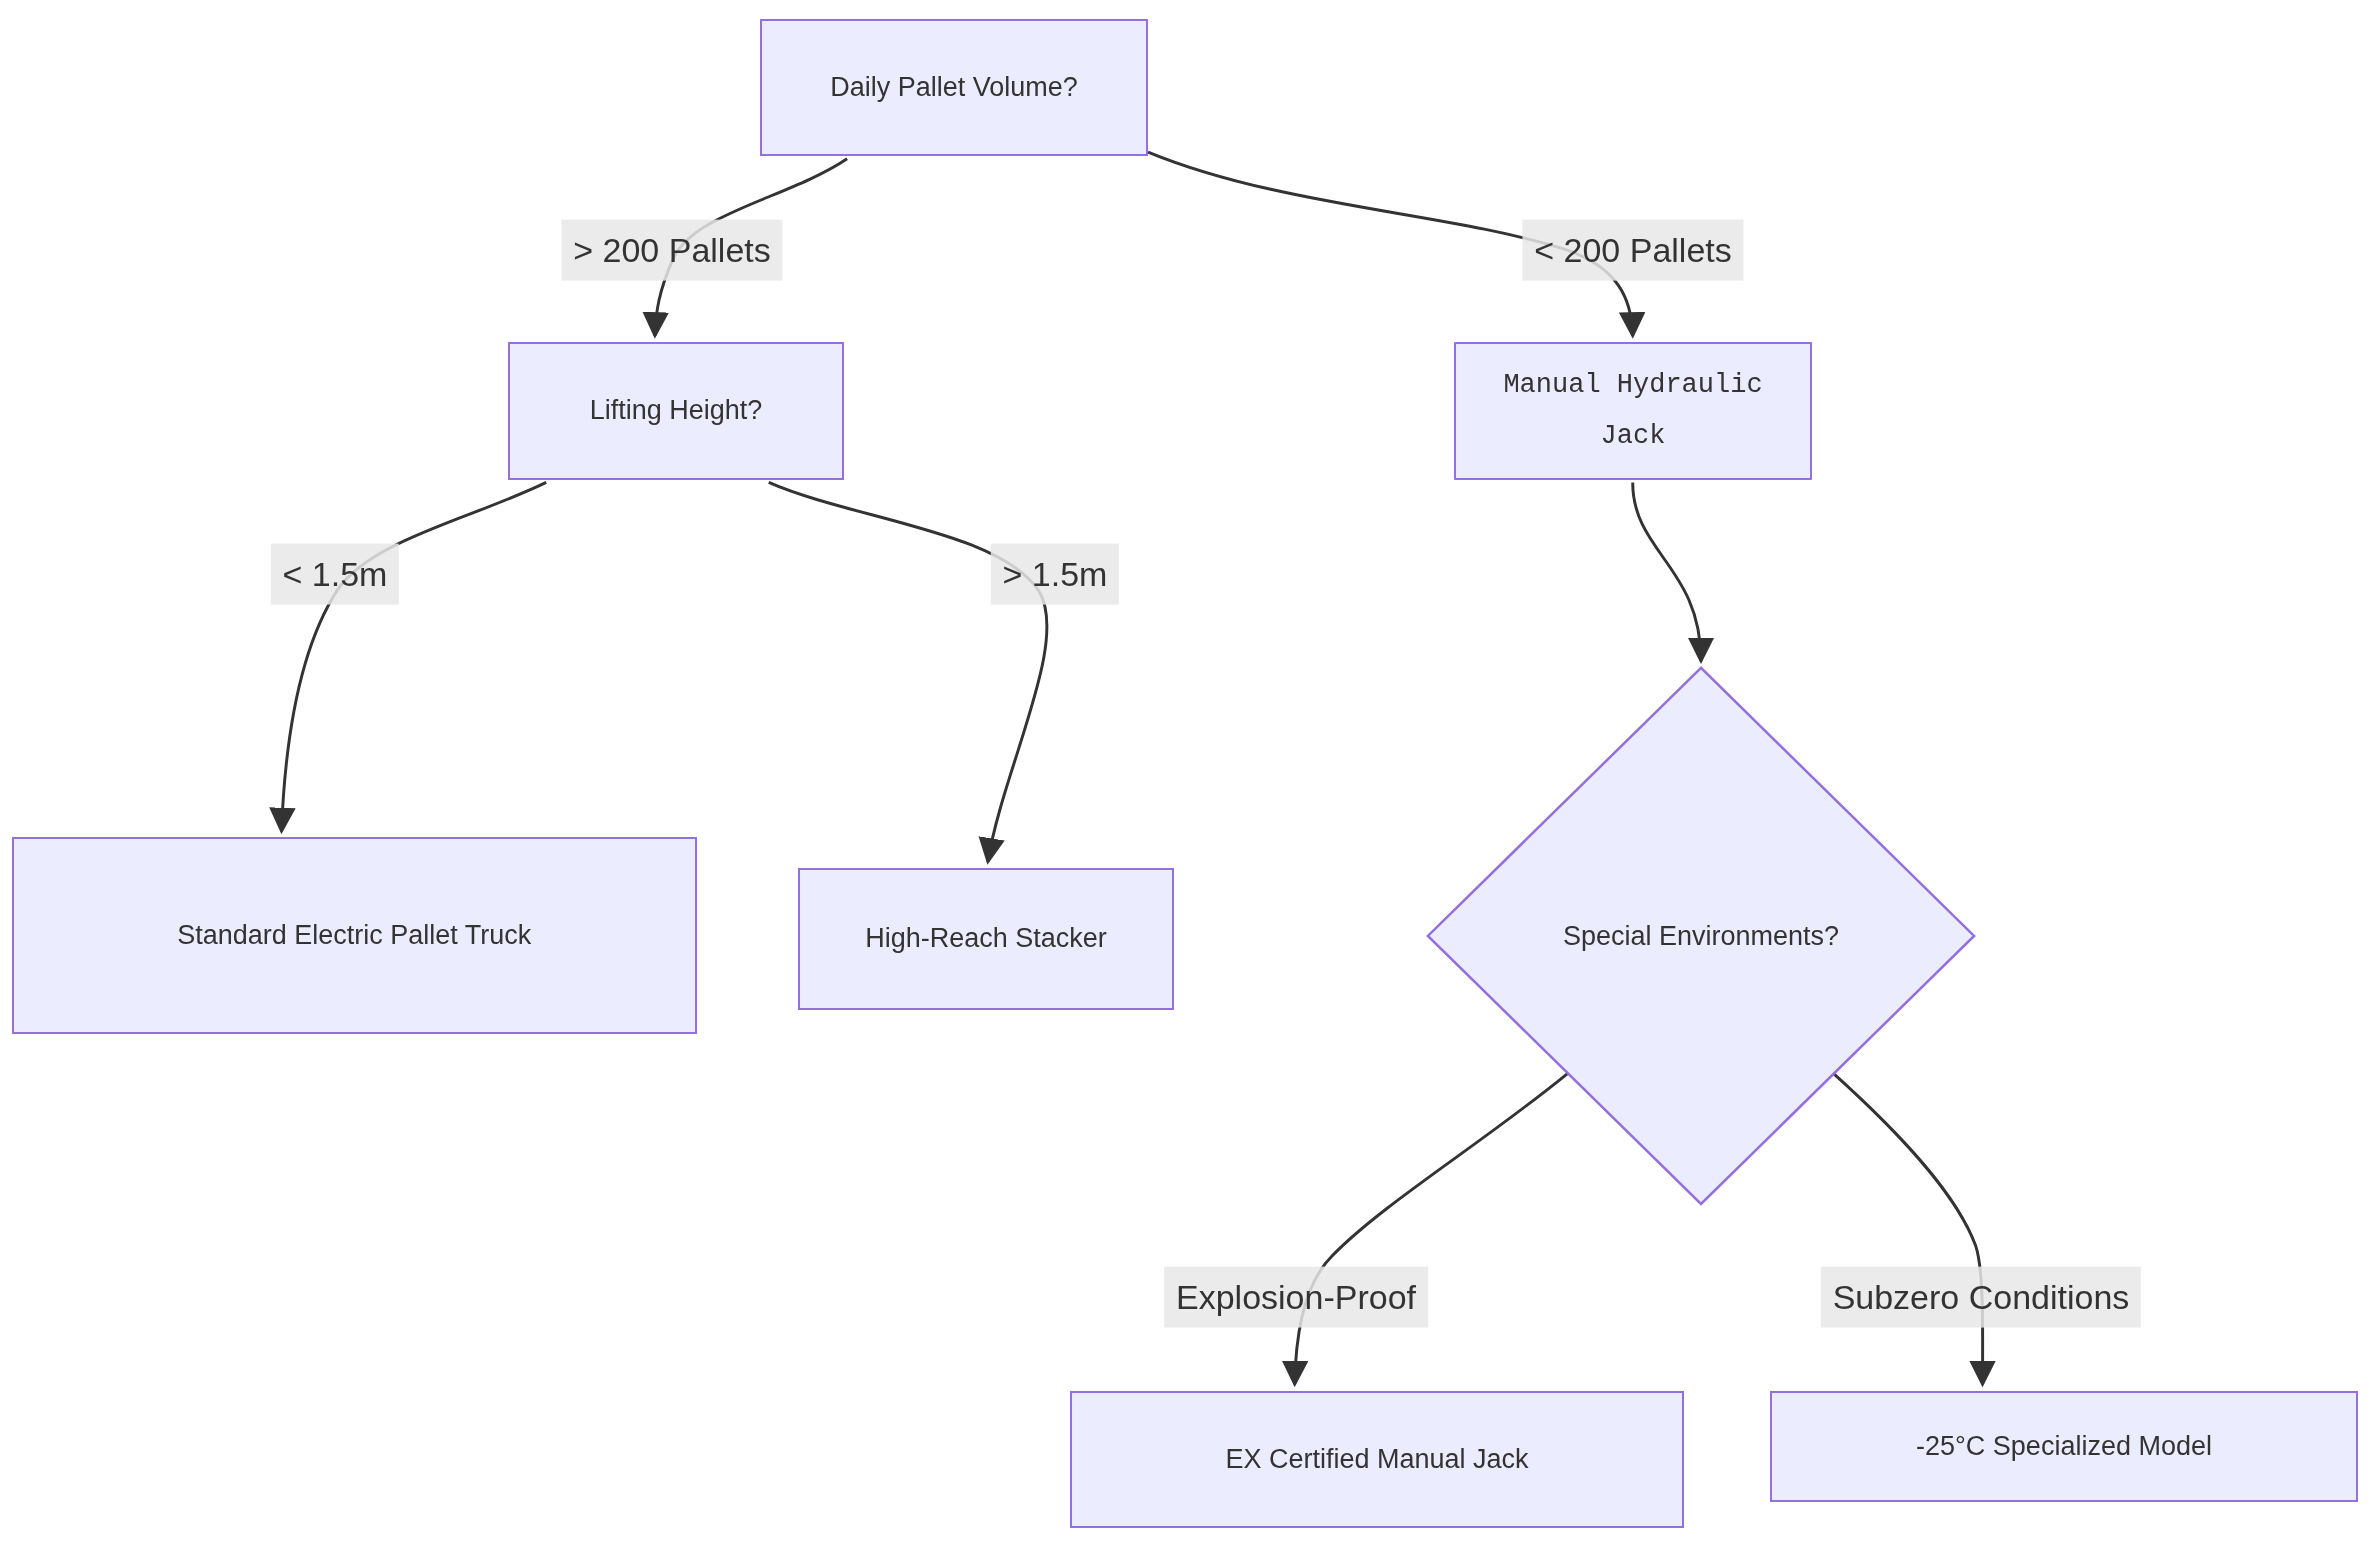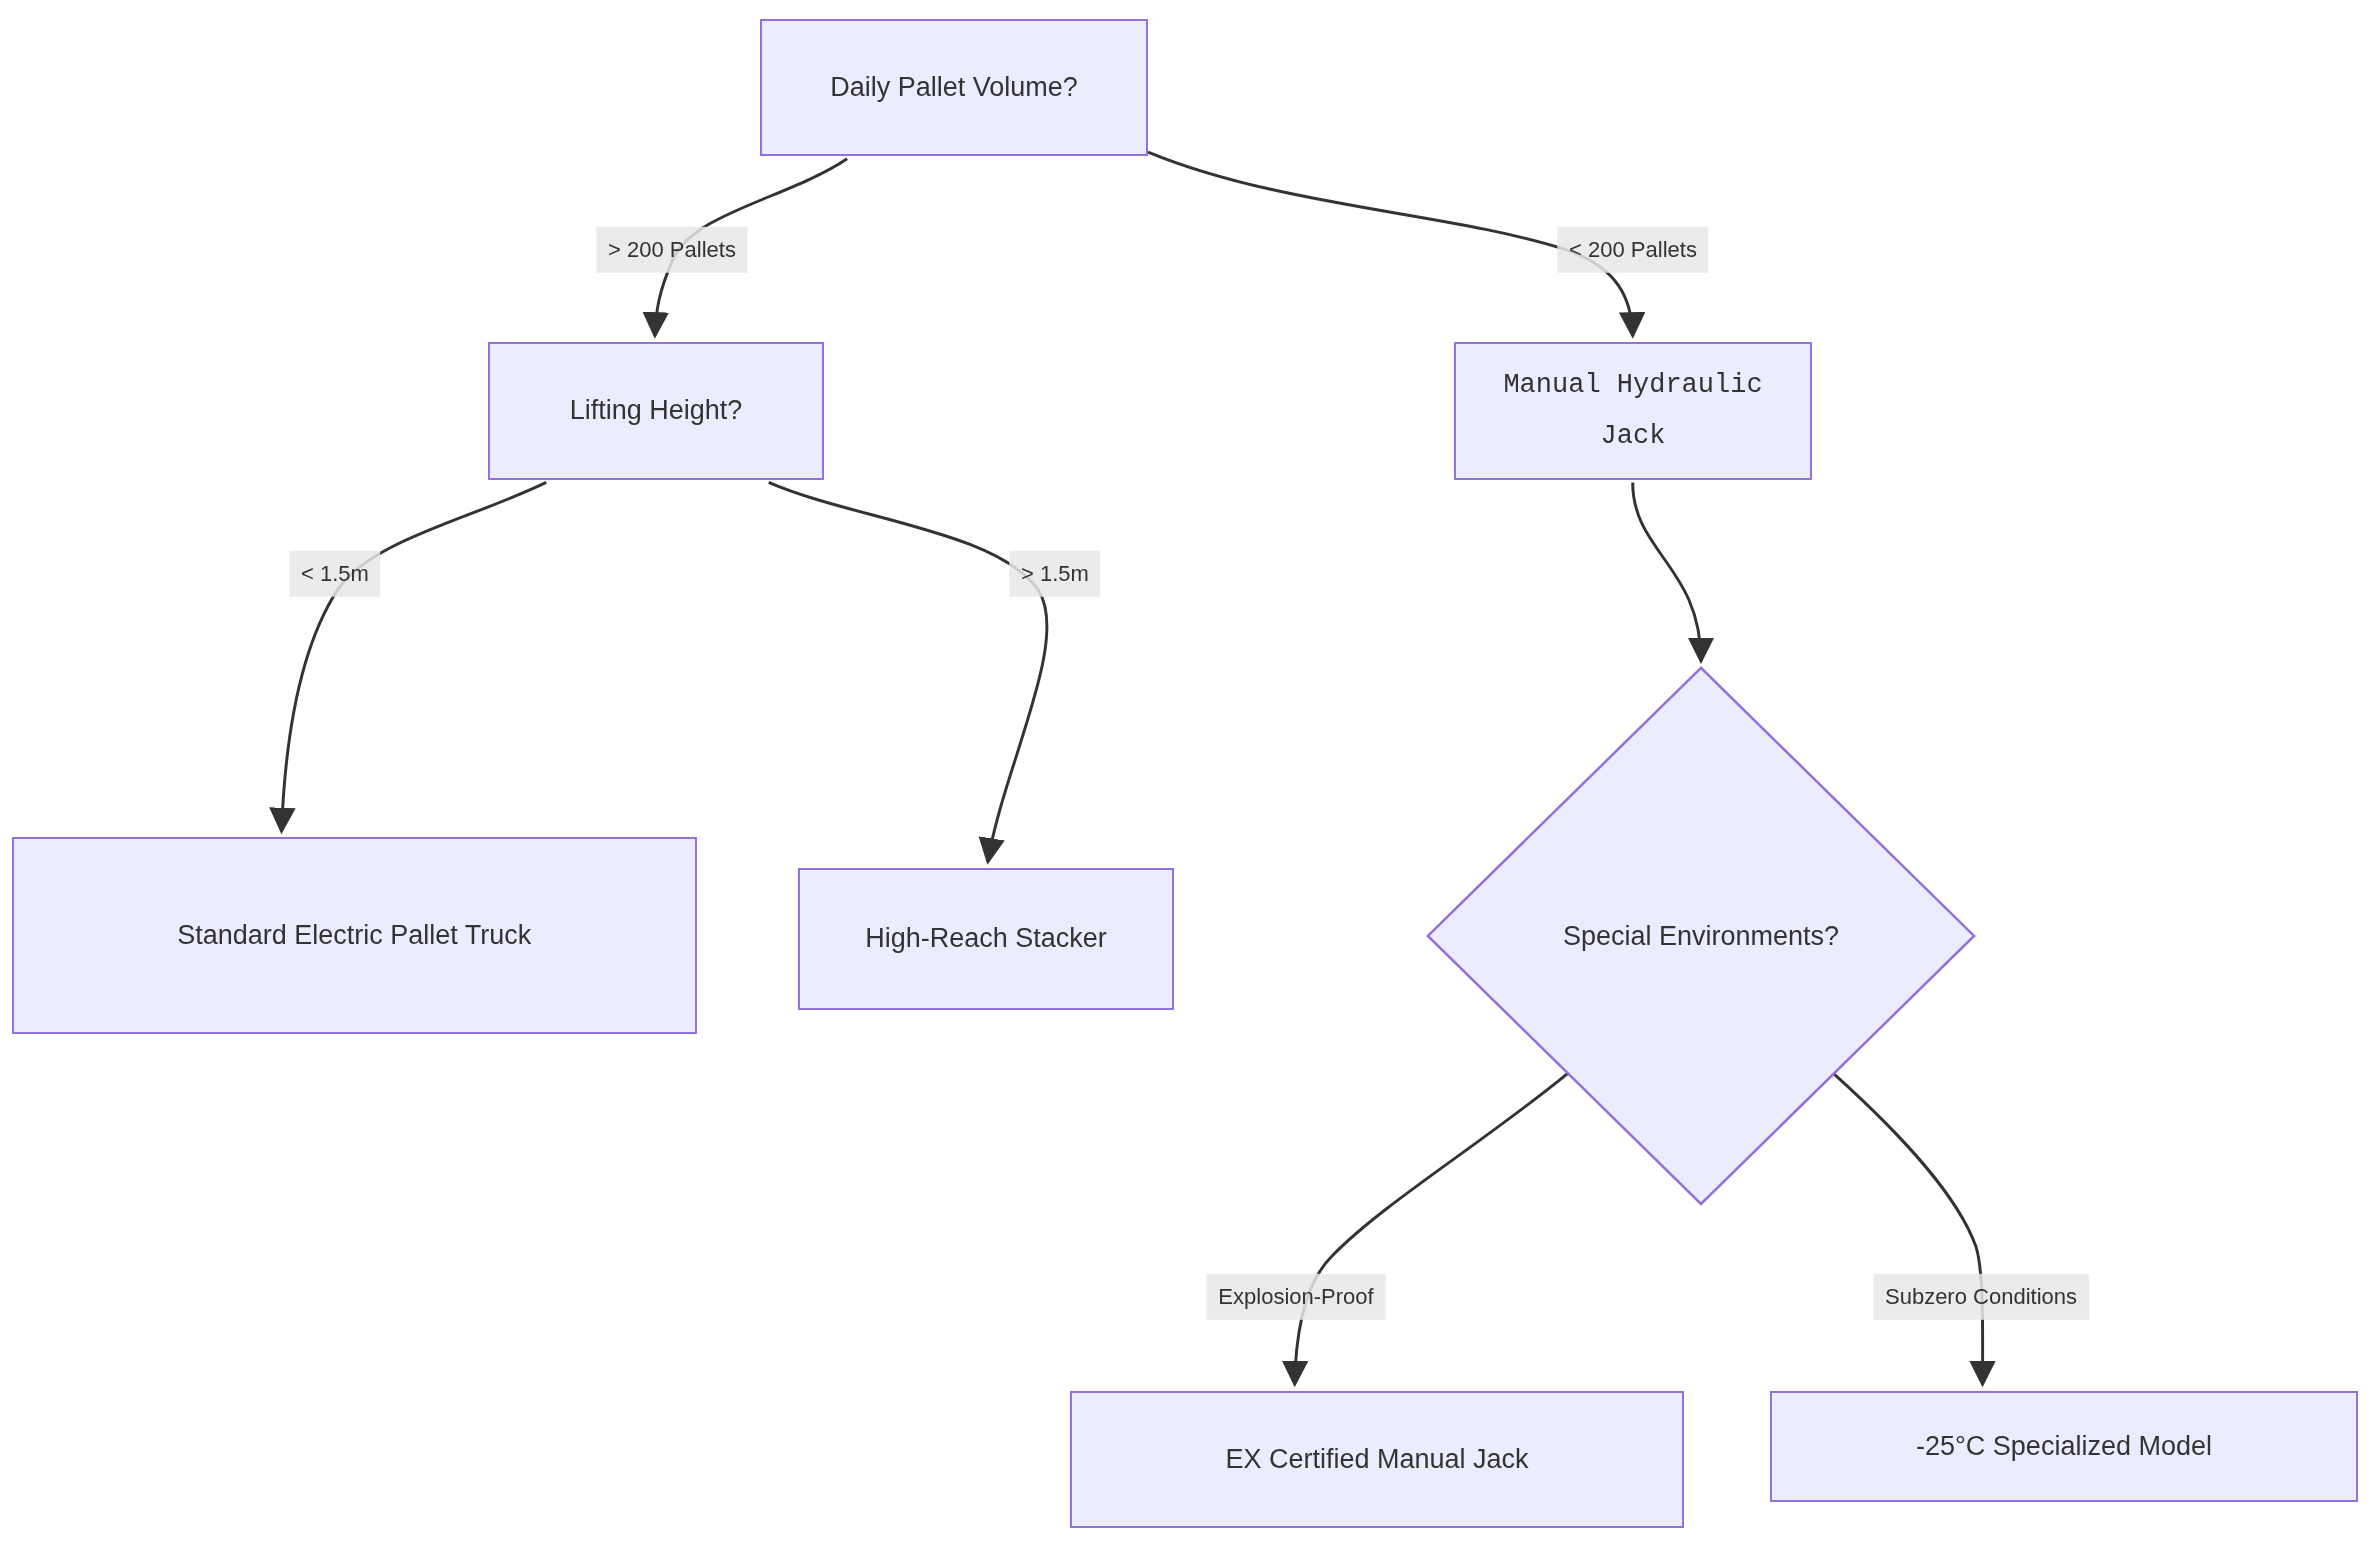--- a/index.html
+++ b/index.html
@@ -21,36 +21,36 @@
   .arrowhead{fill:var(--edge-color);}
   .diamond-shape{fill:var(--node-fill);stroke:var(--node-border);stroke-width:3px;}
   .node{
     position:absolute;box-sizing:border-box;
     background:var(--node-fill);border:2.5px solid var(--node-border);
     display:flex;align-items:center;justify-content:center;text-align:center;
     font-size:27px;line-height:1.9;color:var(--text-color);padding:0 11.8px;
   }
   .node.rounded{border-radius:1px;font-family:Liberation Mono, monospace;}
   .node-a{left:760px;top:19.4px;width:388px;height:137px;}
-  .node-b{left:488px;top:342px;width:336px;height:138px;}
+  .node-b{left:508px;top:342px;width:336px;height:138px;}
   .node-c{left:1454px;top:342px;width:358px;height:138px;}
   .node-d{left:11.8px;top:837px;width:685px;height:197px;}
   .node-e{left:798px;top:868px;width:376px;height:142px;}
   .node-g{left:1028px;top:1391px;width:614px;height:137px;margin-left:42px;}
   .node-h{left:1770px;top:1391px;width:588px;height:111px;}
   .diamond-text{
     position:absolute;left:1448px;top:852px;width:506px;height:169px;
     background:transparent;border:none;
     display:flex;align-items:center;justify-content:center;text-align:center;
     font-size:27px;color:var(--text-color);
   }
   .edge-label{
     position:absolute;transform:translate(-50%,-50%);
     background:var(--label-bg);
-    padding:10px 11.8px;font-size:22px;line-height:1.2;white-space:nowrap;
+    padding:10px 11.8px;font-size:34px;line-height:1.2;white-space:nowrap;
     color:var(--text-color);
   }
   .el-1{left:672px;top:250px;}
   .el-2{left:1633px;top:250px;}
   .el-3{left:335px;top:574px;}
   .el-4{left:1055px;top:574px;text-align:right;}
   .el-5{left:1296px;top:1297px;}
   .el-6{left:1981px;top:1297px;}
 </style>
 </head>

